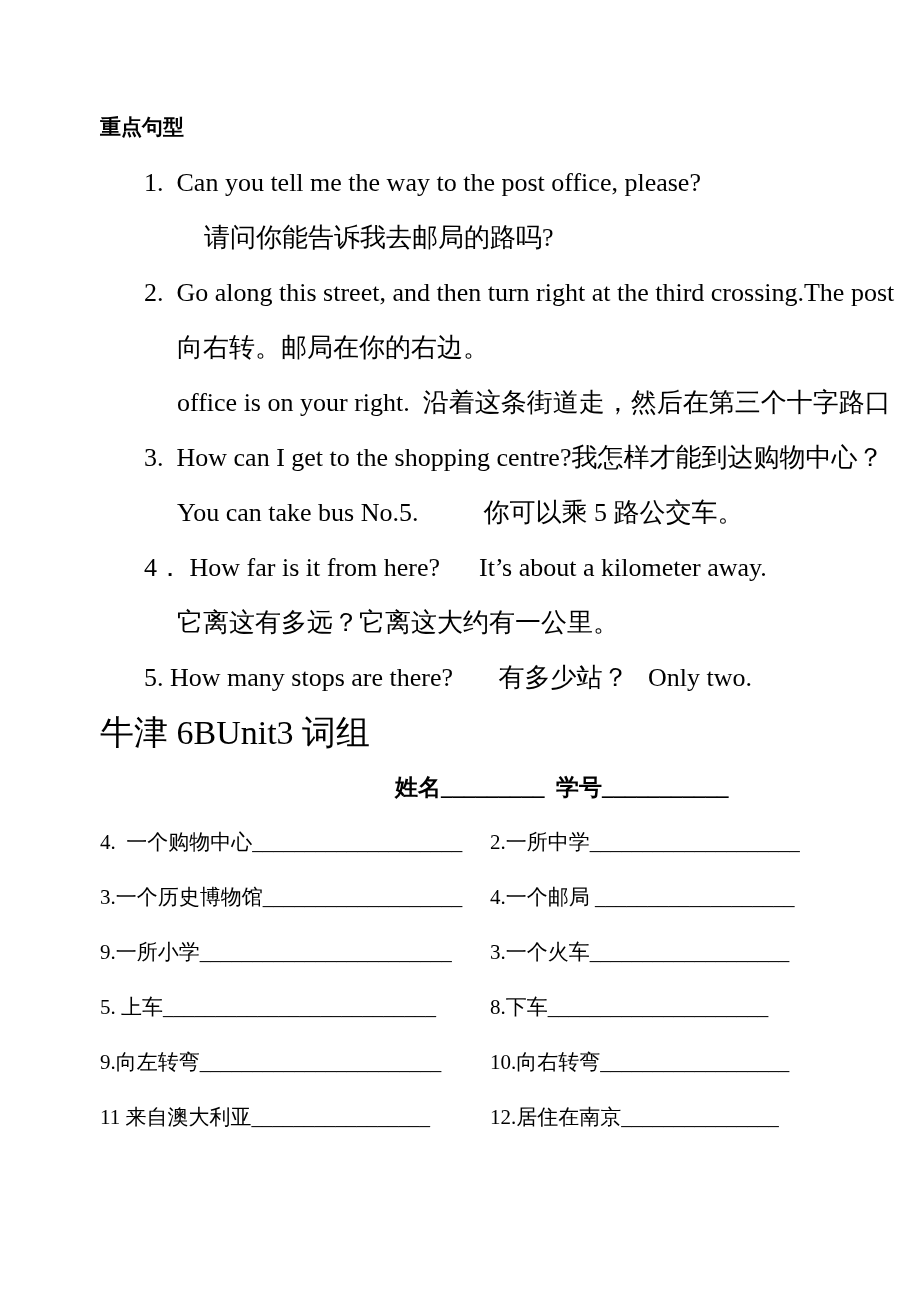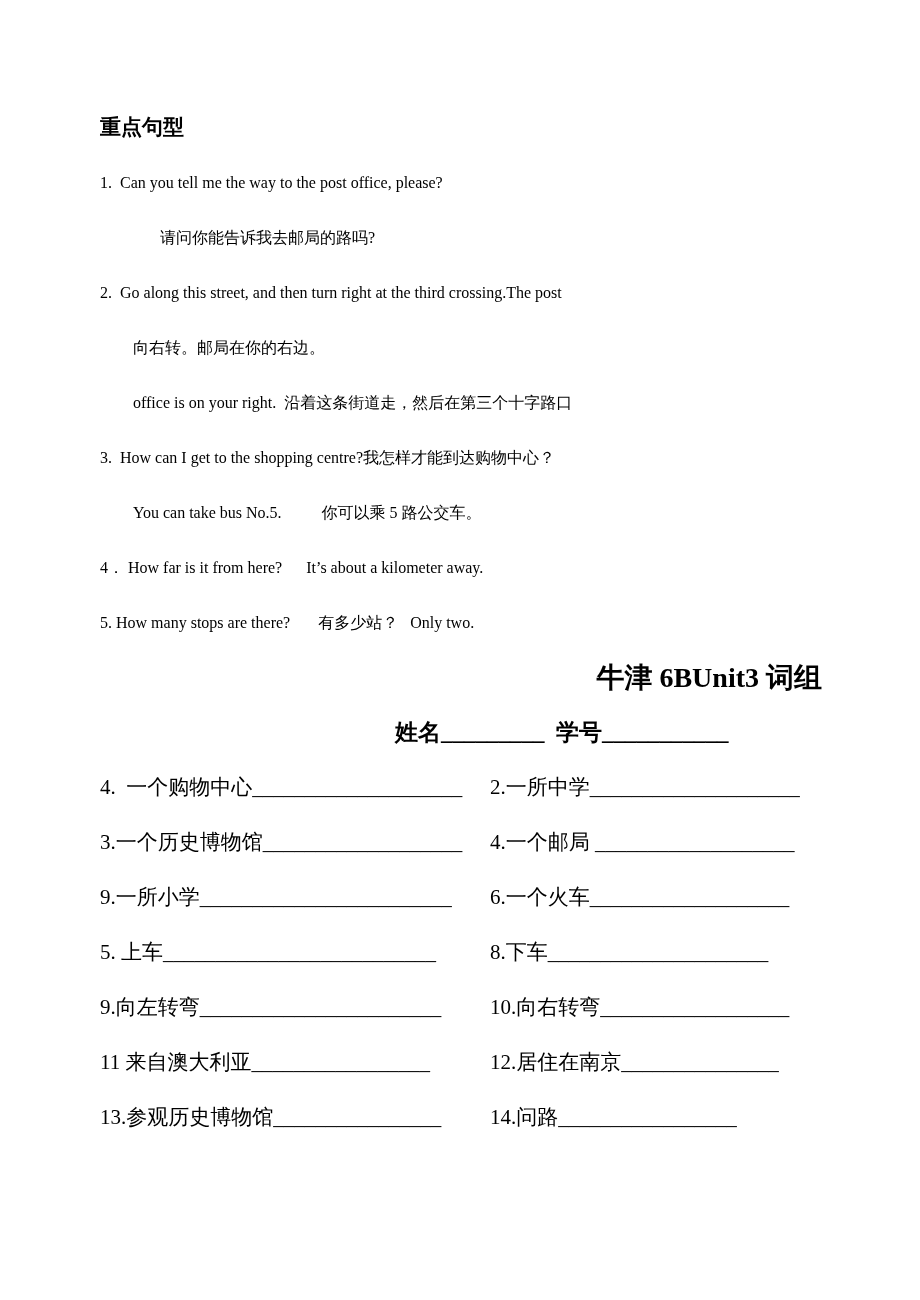--- a/index.html
+++ b/index.html
@@ -12,37 +12,38 @@
     overflow: hidden;
   }
   .page {
     box-sizing: border-box;
     width: 920px;
     height: 980px;
     padding: 100px 98px 0 100px;
     border-radius: 6px;
   }
   .line {
-    font-size: 16px;
+    font-size: 26px;
     line-height: 55px;
     white-space: pre;
+    margin-left: 44px;
   }
   .sec-title {
     margin: 0;
     font-size: 21px;
     font-weight: bold;
     line-height: 55px;
   }
   .ind-1 { padding-left: 33px; }
   .ind-2 { padding-left: 60px; }
   .main-title {
     margin: 0;
-    font-size: 28px;
-    font-weight: bold;
-    text-align: right;
+    font-size: 34px;
+    font-weight: normal;
+    text-align: left;
     line-height: 55px;
     white-space: pre;
   }
   .name-line {
     font-size: 23px;
     font-weight: bold;
     line-height: 55px;
     padding-left: 295px;
     white-space: pre;
   }
@@ -63,48 +64,45 @@
   <h2 class="sec-title">重点句型</h2>
 
   <div class="line">1.  Can you tell me the way to the post office, please?</div>
   <div class="line ind-2">请问你能告诉我去邮局的路吗?</div>
   <div class="line">2.  Go along this street, and then turn right at the third crossing.The post</div>
   <div class="line ind-1">向右转。邮局在你的右边。</div>
   <div class="line ind-1">office is on your right.  沿着这条街道走，然后在第三个十字路口</div>
   <div class="line">3.  How can I get to the shopping centre?我怎样才能到达购物中心？</div>
   <div class="line ind-1">You can take bus No.5.          你可以乘 5 路公交车。</div>
   <div class="line">4． How far is it from here?      It’s about a kilometer away.</div>
+  <div class="line ind-1">它离这有多远？它离这大约有一公里。</div>
   <div class="line">5. How many stops are there?       有多少站？   Only two.</div>
 
   <h1 class="main-title">牛津 6BUnit3 词组</h1>
 
   <div class="name-line">姓名_________  学号___________</div>
 
   <div class="row">
     <div class="cell-left">4.  一个购物中心____________________</div>
     <div class="cell-right">2.一所中学____________________</div>
   </div>
   <div class="row">
     <div class="cell-left">3.一个历史博物馆___________________</div>
     <div class="cell-right">4.一个邮局 ___________________</div>
   </div>
   <div class="row">
     <div class="cell-left">9.一所小学________________________</div>
-    <div class="cell-right">6.一个火车___________________</div>
+    <div class="cell-right">3.一个火车___________________</div>
   </div>
   <div class="row">
     <div class="cell-left">5. 上车__________________________</div>
     <div class="cell-right">8.下车_____________________</div>
   </div>
   <div class="row">
     <div class="cell-left">9.向左转弯_______________________</div>
     <div class="cell-right">10.向右转弯__________________</div>
   </div>
   <div class="row">
     <div class="cell-left">11 来自澳大利亚_________________</div>
     <div class="cell-right">12.居住在南京_______________</div>
   </div>
-  <div class="row">
-    <div class="cell-left">13.参观历史博物馆________________</div>
-    <div class="cell-right">14.问路_________________</div>
-  </div>
 
 </div>
 
 </body></html>

